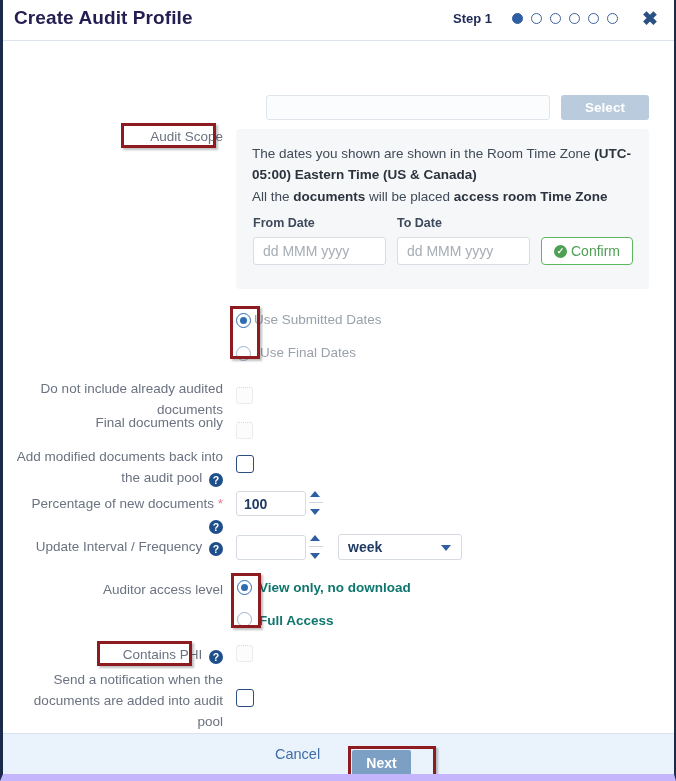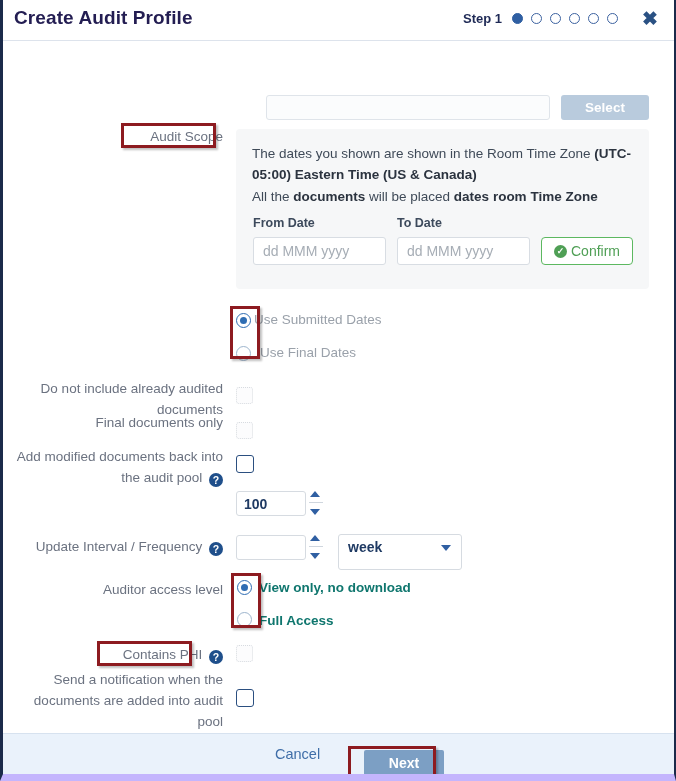--- a/index.html
+++ b/index.html
@@ -45,21 +45,21 @@
     right: 56px;
     top: 11px;
     display: flex;
     align-items: center;
     gap: 8px;
   }
   .step-label {
     font-size: 13px;
     font-weight: bold;
     color: #1f2a56;
-    margin-right: 2px;
+    margin-right: 12px;
   }
   .dot {
     width: 11px;
     height: 11px;
     border-radius: 50%;
     border: 1.6px solid #3c62a0;
     box-sizing: border-box;
     background: transparent;
   }
   .dot.filled {
@@ -301,21 +301,21 @@
   .spin i.down { bottom: 1px; border-top: 6px solid #2f5fa2; }
   .spin::before {
     content:"";
     position:absolute;
     left: 0; right: 0; top: 12px;
     border-top: 1px solid #cfd6de;
   }
   .sel-box {
     position: absolute;
     width: 124px;
-    height: 36px;
+    height: 26px;
     box-sizing: border-box;
     background: #ffffff;
     border: 1px solid #d6dbe1;
     border-radius: 3px;
     font-size: 14px;
     font-weight: bold;
     color: #1f3a63;
     padding-left: 9px;
     line-height: 24px;
     cursor: pointer;
@@ -356,31 +356,30 @@
     color: #3f6ea8;
     background: none;
     border: none;
     font-family: "Liberation Sans", sans-serif;
     cursor: pointer;
   }
   .next-btn {
     position: absolute;
     left: 349px;
     top: 750px;
-    width: 80px;
+    width: 59px;
     height: 26px;
     background: #7c9fc4;
     border: none;
     border-radius: 2px;
     color: #ffffff;
     font-size: 14px;
     font-weight: bold;
     font-family: "Liberation Sans", sans-serif;
     cursor: pointer;
-    margin-left: 12px;
   }
 </style>
 </head>
 <body>
 
 <div class="window">
 
   <div class="titlebar">
     <div class="dialog-title">Create Audit Profile</div>
 
@@ -405,21 +404,21 @@
     <div class="lbl" style="left:10px; top:85px;">
       <span>Audit Scope</span>
     </div>
     <div class="anno" style="left:118px; top:82px; width:95px; height:25px;"></div>
 
     <div class="info-panel">
       <div class="info-line1">
         <span>The dates you shown are shown in the Room Time Zone </span><b>(UTC-05:00) Eastern Time (US &amp; Canada)</b>
       </div>
       <div class="info-line2">
-        <span>All the </span><b>documents</b><span> will be placed </span><b>dates room Time Zone</b>
+        <span>All the </span><b>documents</b><span> will be placed </span><b>access room Time Zone</b>
       </div>
 
       <div class="date-label from">From Date</div>
       <div class="date-label to">To Date</div>
 
       <input class="date-input from" type="text" value="" placeholder="dd MMM yyyy" style="">
       <input class="date-input to" type="text" value="" placeholder="dd MMM yyyy" style="">
 
       <div class="confirm-btn">
         <span class="check-circle">✓</span>
@@ -440,20 +439,25 @@
 
     <div class="lbl" style="left:10px; top:371px;">Final documents only</div>
     <span class="cbox disabled" style="left:233px; top:381px;"></span>
 
     <div class="lbl" style="left:10px; top:405px;">
       <span>Add modified documents back into the audit pool</span>
       <span class="help">?</span>
     </div>
     <span class="cbox enabled" style="left:233px; top:414px;"></span>
 
+    <div class="lbl" style="left:10px; top:452px;">
+      <span>Percentage of new documents</span>
+      <span class="req">*</span>
+      <span class="help">?</span>
+    </div>
     <input class="num-input" style="left: 233px; top: 450px;" type="text" value="100">
     <span class="spin" style="left:306px; top:449px;">
       <i class="up"></i>
       <i class="down"></i>
     </span>
 
     <div class="lbl" style="left:10px; top:495px;">
       <span>Update Interval / Frequency</span>
       <span class="help">?</span>
     </div>

